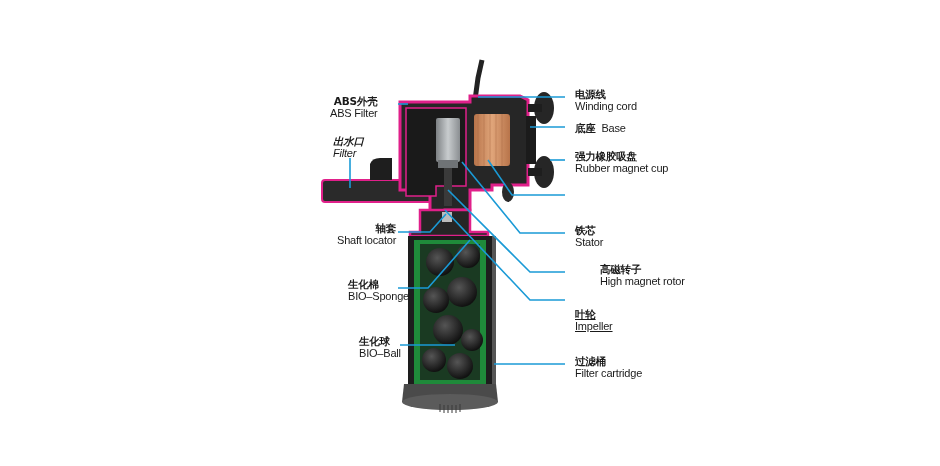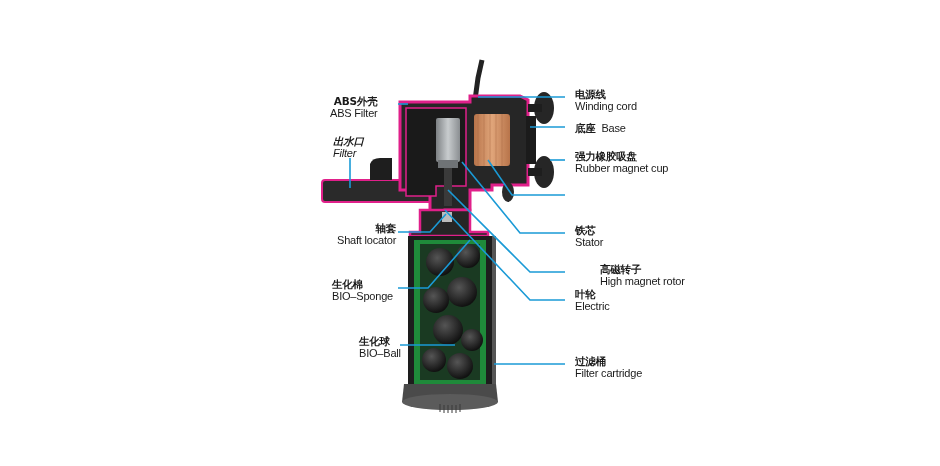--- a/index.html
+++ b/index.html
@@ -132,21 +132,21 @@
     <span class="en">ABS Filter</span>
   </div>
   <div class="label" style="left:333px;top:135px;font-style:italic;">
     <span class="zh">出水口</span>
     <span class="en">Filter</span>
   </div>
   <div class="label" style="left:337px;top:222px;text-align:right;">
     <span class="zh">轴套</span>
     <span class="en">Shaft locator</span>
   </div>
-  <div class="label" style="left:332px;top:278px;">
+  <div class="label" style="left:348px;top:278px;">
     <span class="zh">生化棉</span>
     <span class="en">BIO–Sponge</span>
   </div>
   <div class="label" style="left:359px;top:335px;">
     <span class="zh">生化球</span>
     <span class="en">BIO–Ball</span>
   </div>
 
   <div class="label" style="left:575px;top:88px;">
     <span class="zh">电源线</span>
@@ -161,21 +161,21 @@
     <span class="en">Rubber magnet cup</span>
   </div>
   <div class="label" style="left:575px;top:224px;">
     <span class="zh">铁芯</span>
     <span class="en">Stator</span>
   </div>
   <div class="label" style="left:588px;top:263px;margin-left:12px;">
     <span class="zh">高磁转子</span>
     <span class="en">High magnet rotor</span>
   </div>
-  <div class="label" style="left:575px;top:288px;">
+  <div class="label" style="left:575px;top:308px;text-decoration:underline;">
     <span class="zh">叶轮</span>
-    <span class="en">Electric</span>
+    <span class="en">Impeller</span>
   </div>
   <div class="label" style="left:575px;top:355px;">
     <span class="zh">过滤桶</span>
     <span class="en">Filter cartridge</span>
   </div>
 </div>
 
 </body></html>

